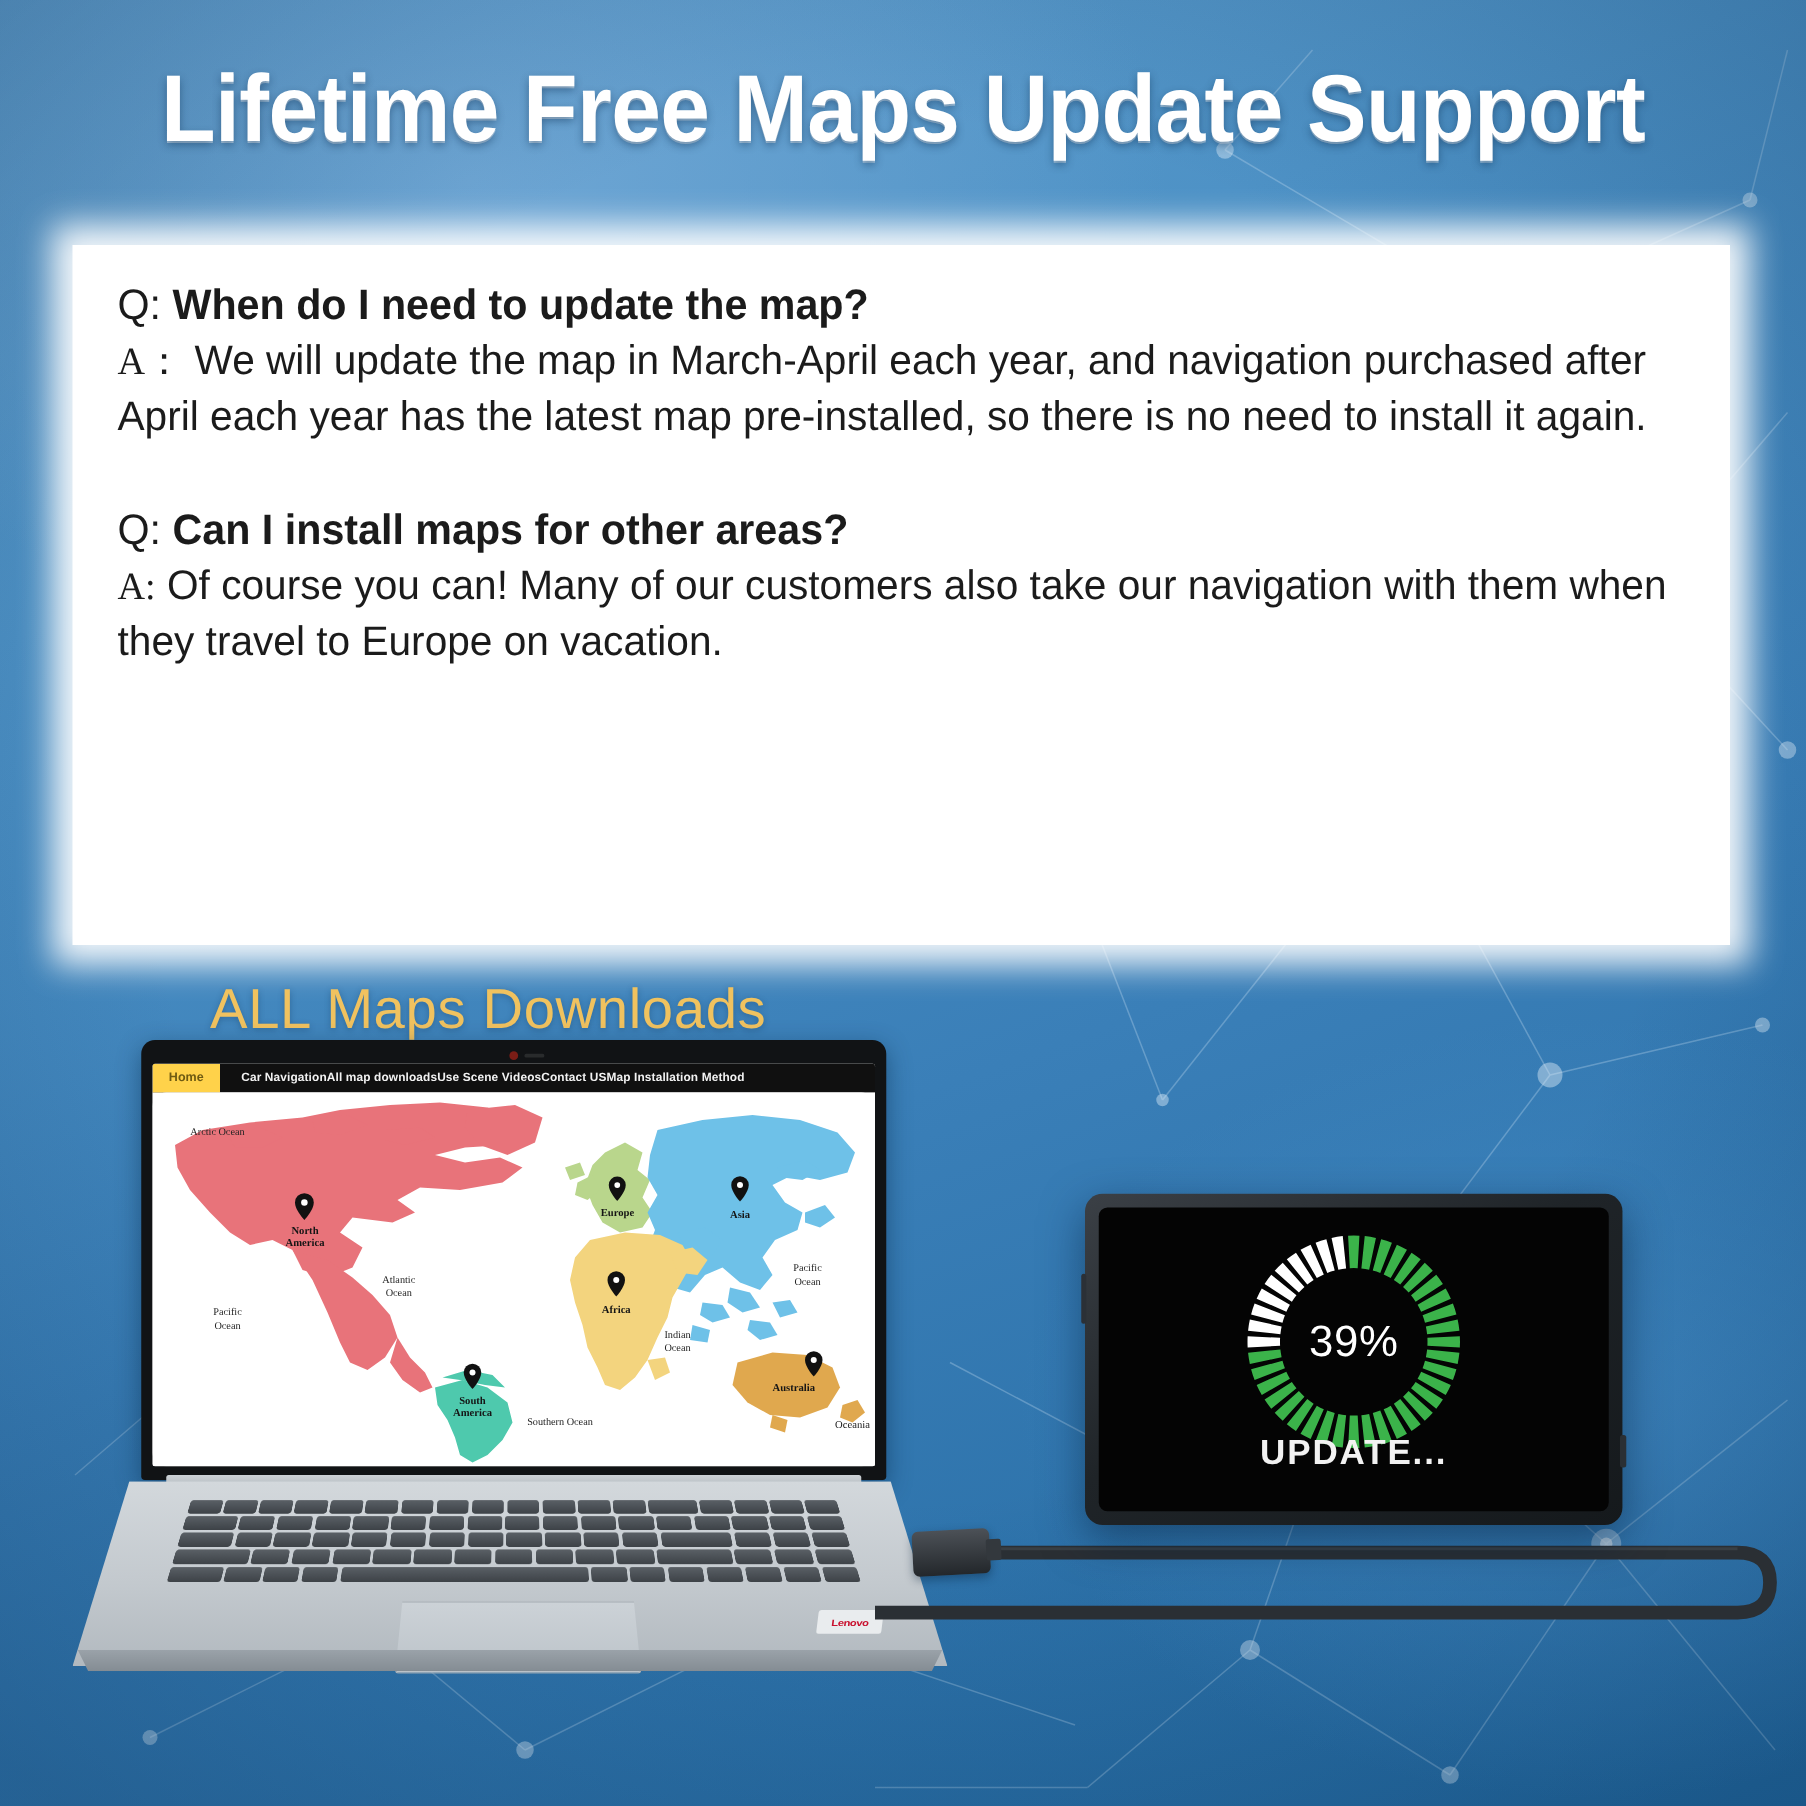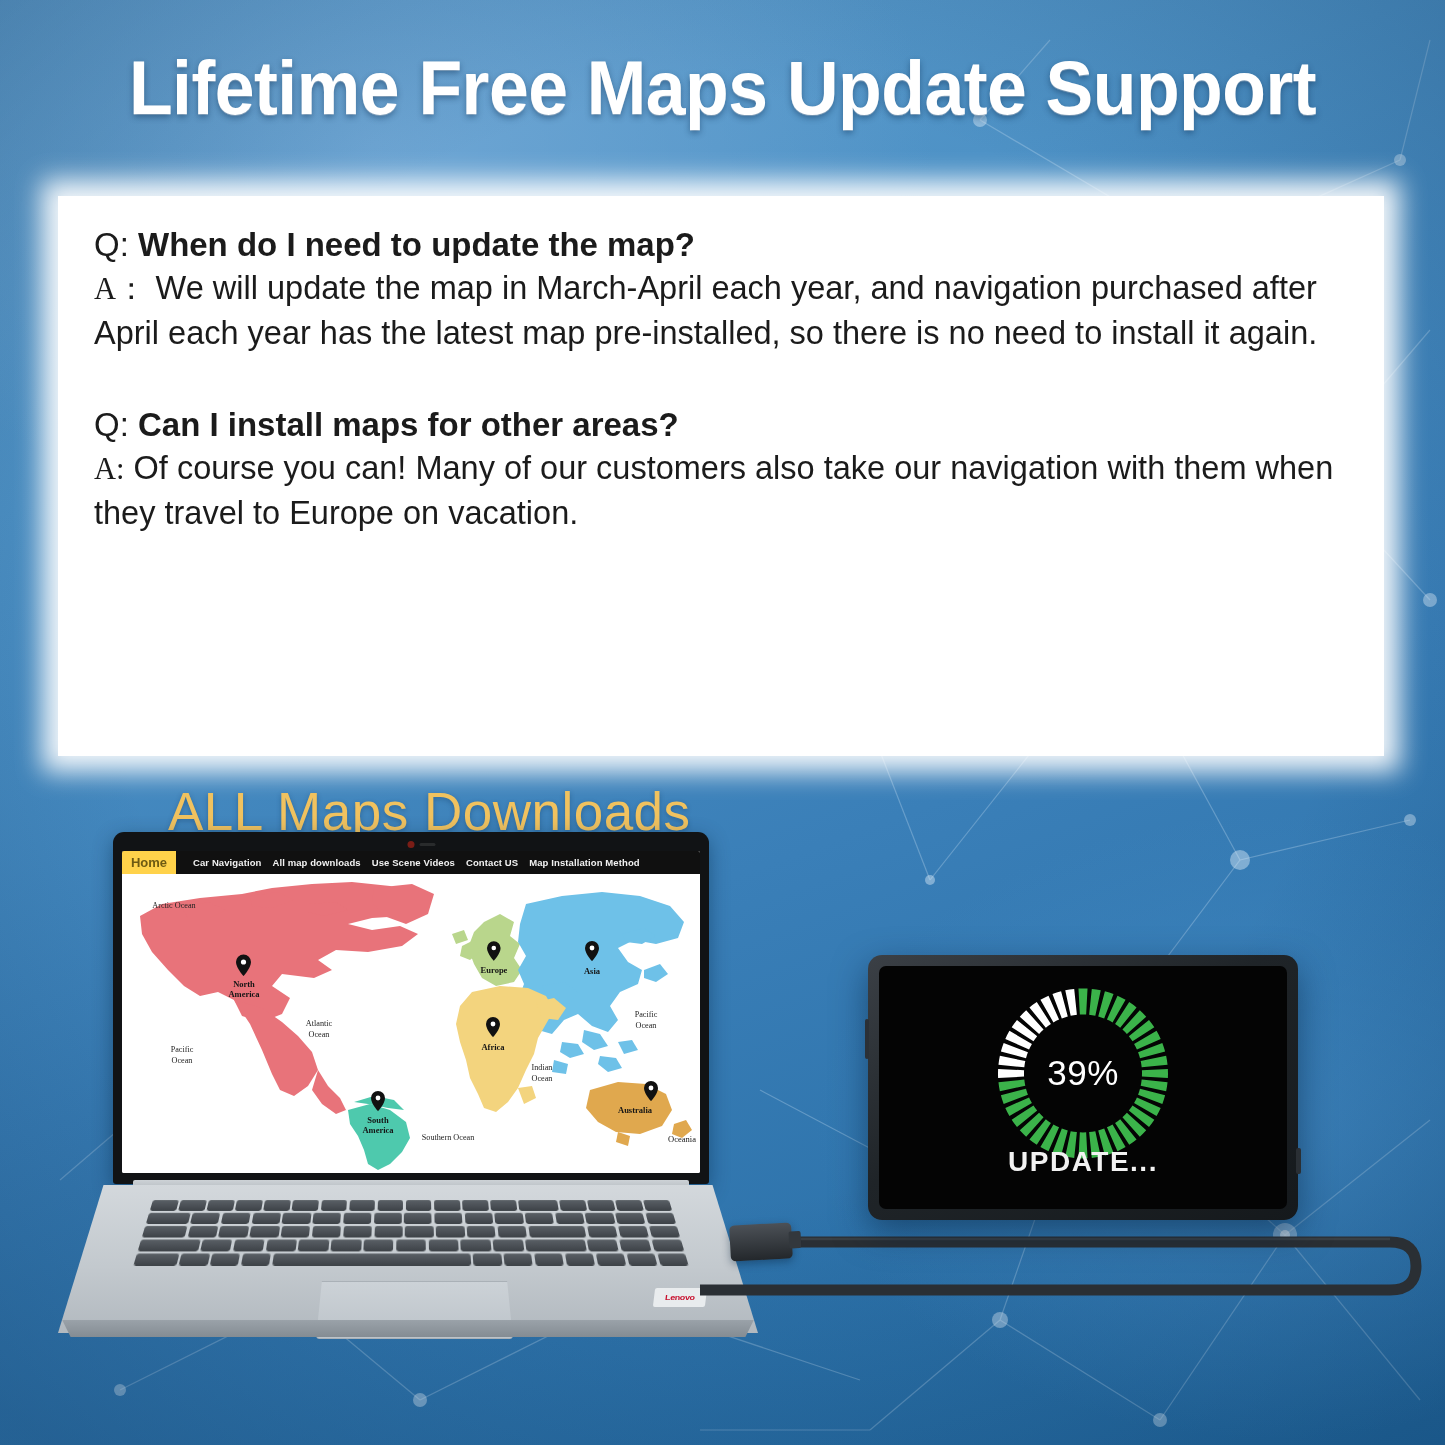--- a/index.html
+++ b/index.html
@@ -56,21 +56,21 @@
     font-size:33px;color:#1b1b1b;line-height:1.36;font-weight:400;
     transform:scaleX(.985);transform-origin:left center;
   }
   .aline .amark{font-family:"Liberation Serif", serif;font-size:31px;}
   .blk{margin-bottom:46px;}
   .blk:last-child{margin-bottom:0;}
 
   
   .maps-heading{
     position:absolute;left:168px;top:781px;
-    font-size:53px;font-weight:400;color:#f0c25f;
+    font-size:45px;font-weight:400;color:#f0c25f;
     letter-spacing:.5px;white-space:nowrap;
     text-shadow:0 2px 5px rgba(20,60,100,.40);
   }
 
   
   .laptop{position:absolute;left:58px;top:832px;width:700px;height:520px;}
   .lid{
     position:absolute;left:55px;top:0;width:596px;height:352px;
     background:#111315;border-radius:11px 11px 3px 3px;
     box-shadow:0 6px 20px rgba(5,35,65,.45);
@@ -85,26 +85,26 @@
   }
   .screen{
     position:absolute;left:9px;top:19px;width:578px;height:322px;
     background:#ffffff;overflow:hidden;border-radius:2px;
   }
   .navbar{
     position:absolute;left:0;top:0;width:100%;height:23px;
     background:#101010;display:flex;align-items:stretch;
   }
   .nav-home{
-    background:#ffd24a;color:#6e5a12;font-size:13px;font-weight:bold;
+    background:#ffd24a;color:#6e5a12;font-size:10px;font-weight:bold;
     display:flex;align-items:center;justify-content:center;
     width:54px;flex:0 0 54px;
   }
   .nav-items{
-    display:flex;align-items:center;gap:11px;padding-left:17px;
+    display:flex;align-items:center;gap:0;padding-left:17px;
     color:#f2f2f2;font-size:9.5px;font-weight:bold;white-space:nowrap;
   }
   .nav-items span{letter-spacing:.1px;}
 
   .mapwrap{position:absolute;left:0;top:23px;width:578px;height:299px;background:#fff;border-radius:11px;}
   .mapwrap svg{display:block;width:100%;height:100%;}
   .mlabel{
     font-family:"Liberation Serif", serif;font-size:8.5px;fill:#151515;
     text-anchor:middle;
   }

